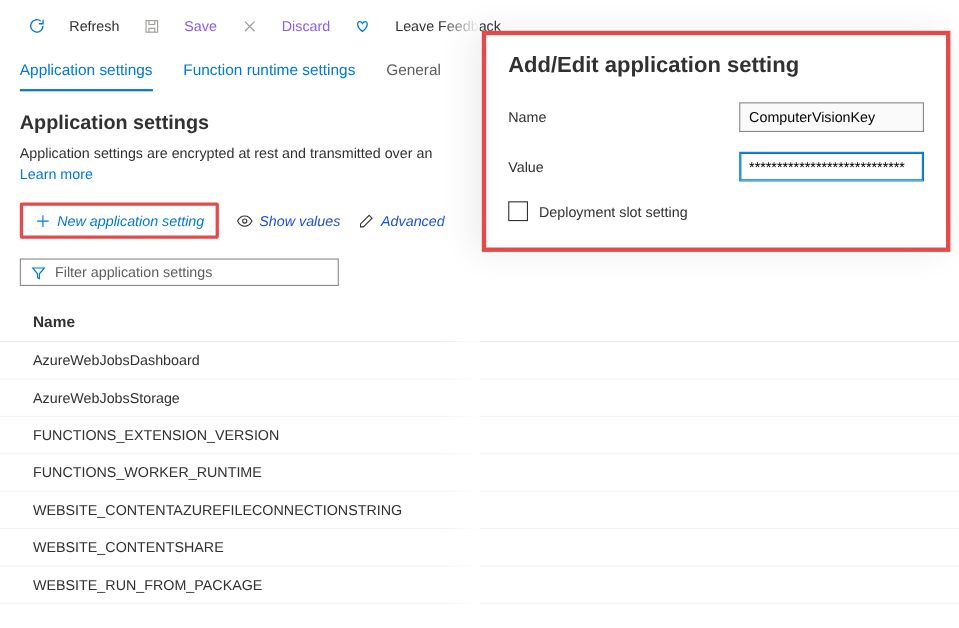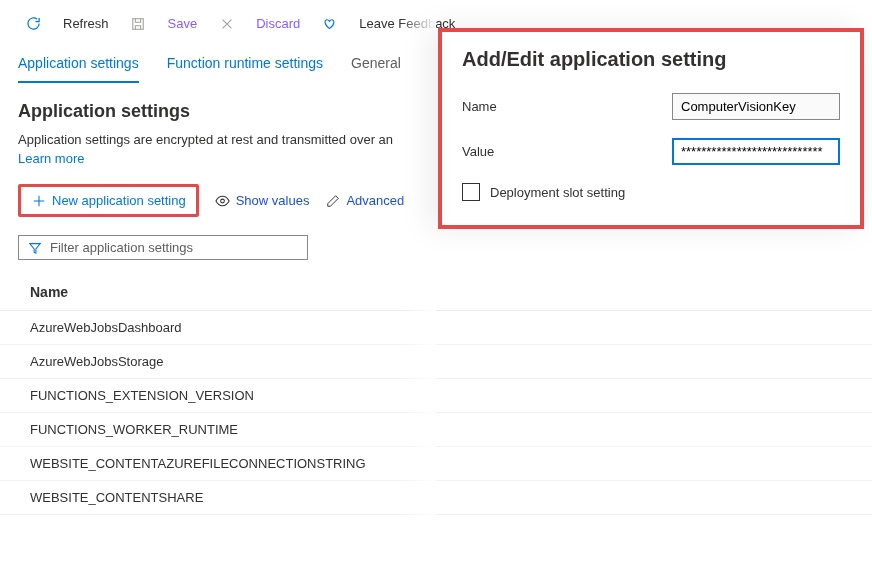--- a/index.html
+++ b/index.html
@@ -9,21 +9,21 @@
     .tb-btn.disabled { color: #8b5cf6; }
     .tb-icon { width: 15px; height: 15px; display: inline-flex; align-items: center; justify-content: center; }
     .tabs { display: flex; gap: 28px; padding: 6px 18px 0 18px; border-bottom: none; }
     .tab { padding: 6px 0 10px 0; color: #0078d4; cursor: pointer; font-size: 14px; }
     .tab.active { border-bottom: 2px solid #0078d4; }
     .tab.muted { color: #605e5c; }
     .section { padding: 18px 18px 0 18px; }
     .section h2 { font-size: 18px; font-weight: 600; margin-bottom: 10px; }
     .section p { color: #323130; font-size: 13px; margin-bottom: 4px; max-width: 420px; }
     .link { color: #0078d4; cursor: pointer; font-size: 13px; }
-    .actions-row { display: flex; align-items: center; gap: 16px; padding: 18px 18px 6px 18px; }
+    .actions-row { display: flex; align-items: center; gap: 16px; padding: 18px 18px 6px 18px; font-style: italic; }
     .new-btn { display: inline-flex; align-items: center; gap: 6px; color: #0078d4; padding: 6px 10px; border: 3px solid #e34b4b; border-radius: 2px; cursor: pointer; }
     .action-link { display: inline-flex; align-items: center; gap: 6px; color: #1d4ed8; cursor: pointer; }
     .filter-box { margin: 12px 18px 0 18px; display: flex; align-items: center; gap: 8px; border: 1px solid #8a8886; width: 290px; padding: 4px 8px; }
     .filter-box input { border: none; outline: none; flex: 1; font-size: 13px; color: #323130; background: transparent; }
     .filter-box input::placeholder { color: #605e5c; }
     .filter-icon { color: #0078d4; }
     .table { padding: 14px 0 0 0; }
     .thead { font-weight: 600; font-size: 14px; padding: 10px 30px; border-bottom: 1px solid #edebe9; }
     .row { font-size: 13px; padding: 9px 30px; border-bottom: 1px solid #f3f2f1; color: #323130; }
     
@@ -127,20 +127,21 @@
 </div>
 
 <div class="table">
   <div class="thead">Name</div>
   <div class="row">AzureWebJobsDashboard</div>
   <div class="row">AzureWebJobsStorage</div>
   <div class="row">FUNCTIONS_EXTENSION_VERSION</div>
   <div class="row">FUNCTIONS_WORKER_RUNTIME</div>
   <div class="row">WEBSITE_CONTENTAZUREFILECONNECTIONSTRING</div>
   <div class="row">WEBSITE_CONTENTSHARE</div>
+  <div class="row">WEBSITE_RUN_FROM_PACKAGE</div>
 </div>
 
 <div class="fade-right"></div>
 
 <div class="panel">
   <h1>Add/Edit application setting</h1>
   <div class="field-row">
     <label>Name</label>
     <input type="text" value="ComputerVisionKey" style="">
   </div>

